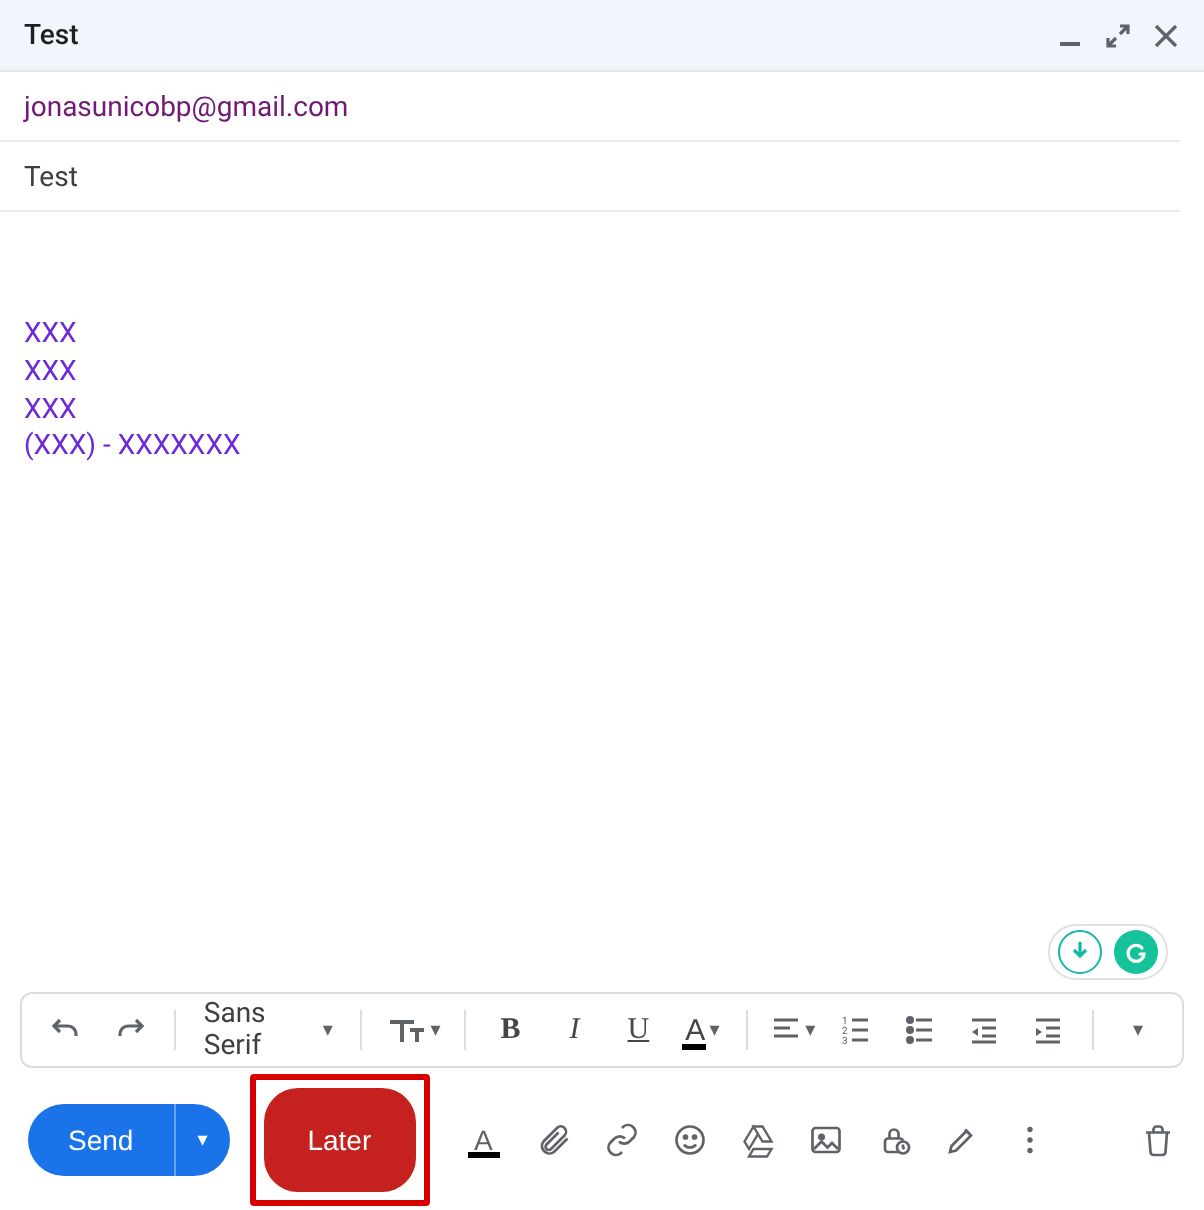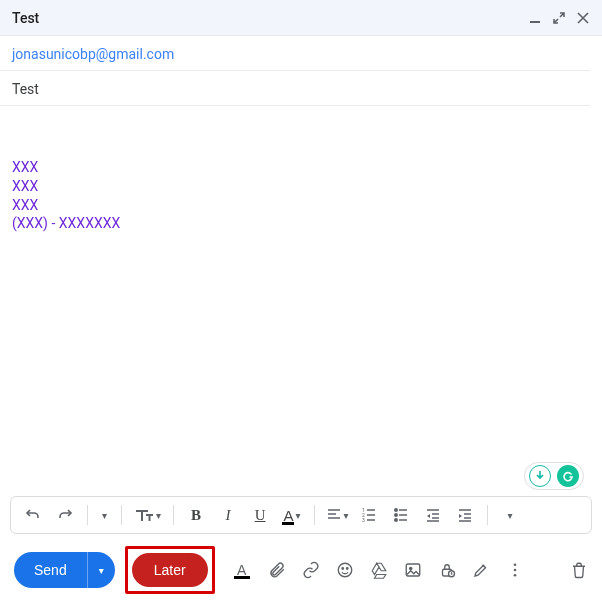--- a/index.html
+++ b/index.html
@@ -26,21 +26,21 @@
     font-weight: 500;
     color: #1f1f1f;
   }
   .win-controls { display: flex; gap: 10px; align-items: center; }
   .win-controls .ctrl { width: 14px; height: 14px; display:flex; align-items:center; justify-content:center; color:#444; cursor:pointer;}
   .field-row {
     padding: 10px 12px 8px;
     border-bottom: 1px solid #e8eaed;
     margin: 0 12px 0 0;
   }
-  .field-row.to { margin-left:0; padding-left:12px; color:#3b82f6; }
+  .field-row.to { margin-left:0; padding-left:12px; color:#701a75; }
   .field-row.subject { padding-left:12px; color:#3c4043; }
   .body-area {
     padding: 14px 12px 0;
     white-space: pre-wrap;
     color: #6d28d9;
     line-height: 1.35;
     height: 390px;
     position: relative;
   }
   .floating-badges {
@@ -105,21 +105,21 @@
     border:none; border-left:1px solid rgba(255,255,255,0.35);
     display:flex; align-items:center; justify-content:center; cursor:pointer;
   }
   .later-wrap {
     border: 3px solid #d60000;
     padding: 4px;
     border-radius: 2px;
   }
   .later-btn {
     background:#c5221f; color:#fff;
-    height:34px; padding: 0 22px;
+    height:52px; padding: 0 22px;
     border-radius: 17px; border:none;
     font-size:14px; font-weight:500; cursor:pointer;
   }
   .action-icons { display:flex; align-items:center; gap:14px; margin-left:6px; color:#5f6368;}
   .action-icons .aicon { width:20px; height:20px; display:flex; align-items:center; justify-content:center; cursor:pointer;}
   .trash { margin-left:auto; cursor:pointer; color:#5f6368;}
   svg { display:block; }
   .mini-a-behind {
     position: relative; width: 22px; height:22px;
     display:flex; align-items:center; justify-content:center;
@@ -191,20 +191,21 @@
       </svg>
   </div>
   <div class="fbtn">
     <svg width="16" height="16" viewBox="0 0 16 16" fill="none" stroke="#5f6368" stroke-width="1.6">
         <path d="M11 3l3 3-3 3"></path>
         <path d="M14 6H7a4 4 0 0 0-4 4v1"></path>
       </svg>
   </div>
   <div class="vsep"></div>
   <div class="font-picker">
+    <span class="fname">Sans Serif</span>
     <span class="caret">▾</span>
   </div>
   <div class="vsep"></div>
   <div class="size-picker">
     <svg width="20" height="16" viewBox="0 0 20 16" fill="#5f6368">
         <path d="M2 3h12v2H9v9H7V5H2z"></path>
         <path d="M12 7h7v2h-2.5v5h-2V9H12z"></path>
       </svg>
     <span class="caret">▾</span>
   </div>

